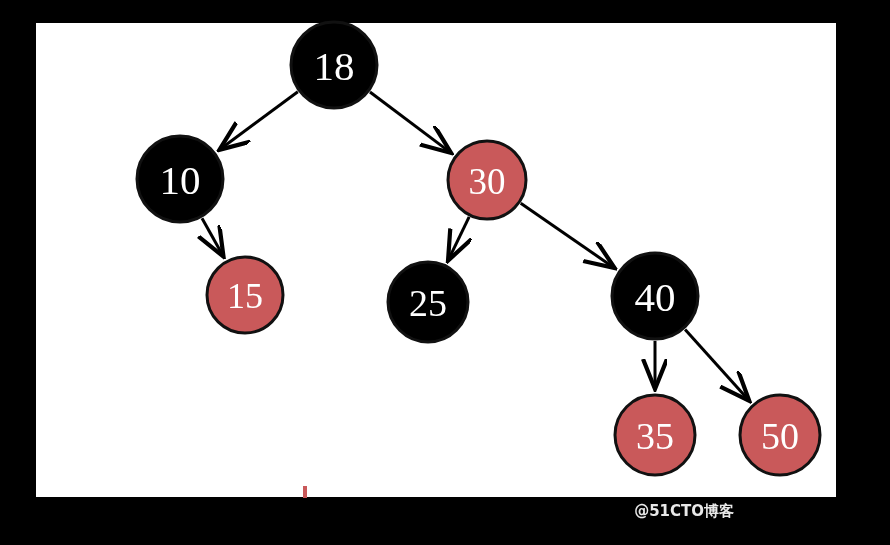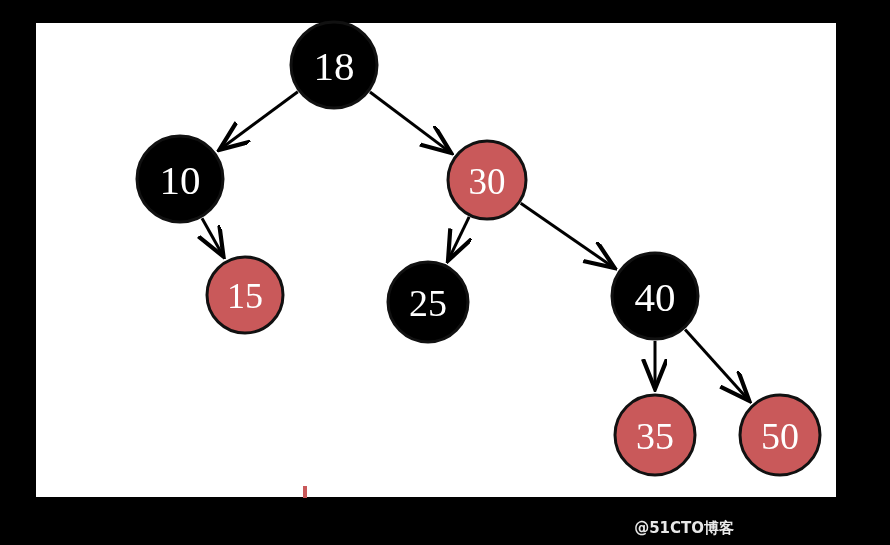--- a/index.html
+++ b/index.html
@@ -63,21 +63,21 @@
     position: absolute;
     left: 303px;
     top: 486px;
     width: 4px;
     height: 12px;
     background: #c9595a;
   }
   #watermark {
     position: absolute;
     right: 14px;
-    bottom: 7px;
+    bottom: 24px;
     color: #e8e8e8;
     font-family: "DejaVu Sans", "Liberation Sans", sans-serif;
     font-size: 15px;
     font-weight: bold;
     letter-spacing: 0px;
     white-space: nowrap;
   }
 </style>
 </head>
 <body>

